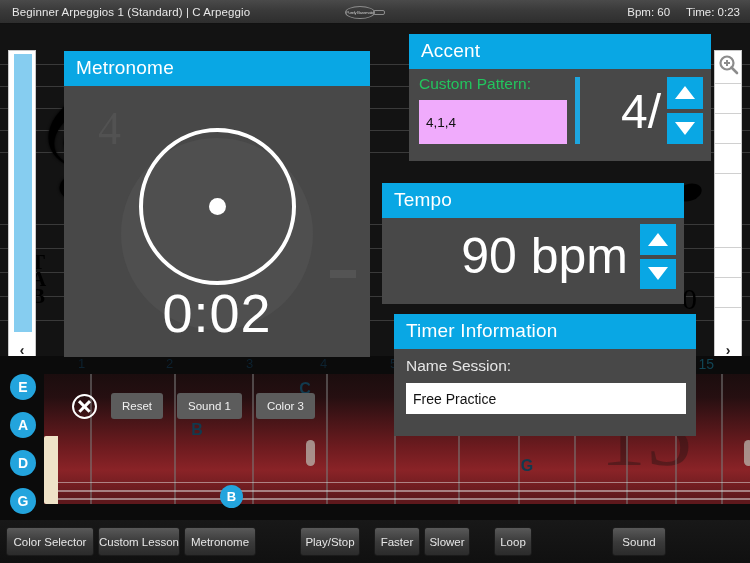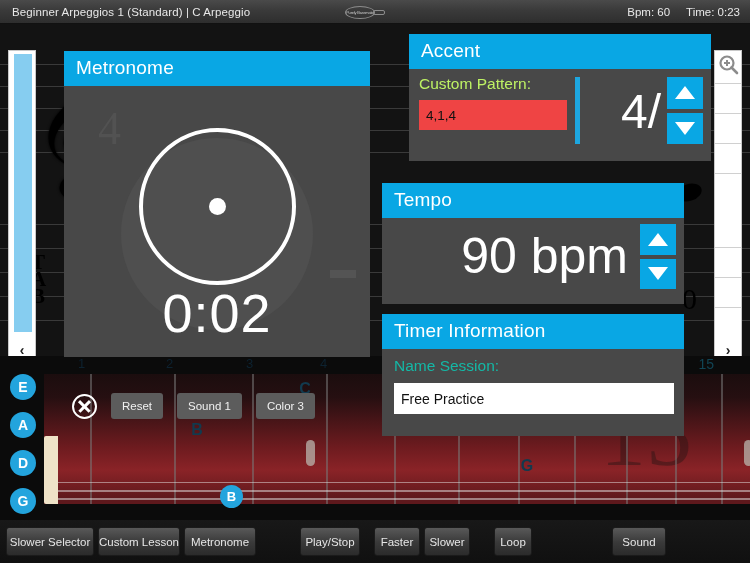--- a/index.html
+++ b/index.html
@@ -102,23 +102,23 @@
   .metro-ghost4 {
     position: absolute; left: 34px; top: 16px; font-size: 46px; color: #525252;
     font-family: "Liberation Serif", serif;
   }
   .metro-ghost-bar { position: absolute; right: 14px; top: 184px; width: 26px; height: 8px; background: #545454; }
 
   
   #accent-panel { left: 382px; top: 34px; width: 302px; height: 127px; margin-left: 27px; }
   .accent-body { display: flex; height: 83px; padding: 6px 8px 8px 10px; }
   .accent-left { width: 150px; }
-  .accent-label { color: #bef264; font-size: 15.5px; margin-bottom: 7px; }
+  .accent-label { color: #22c55e; font-size: 15.5px; margin-bottom: 7px; }
   .accent-input {
-    width: 148px; height: 30px; background: #ef4444; border: none; color: #111;
+    width: 148px; height: 44px; background: #f0abfc; border: none; color: #111;
     font-size: 13.5px; padding-left: 7px; font-family: "Liberation Sans", sans-serif;
   }
   .accent-divider { width: 5px; background: #1da7e0; margin: 2px 0 0 6px; }
   .accent-sig {
     flex: 1; color: #fff; font-size: 48px; font-weight: 300; text-align: right;
     padding-right: 6px; line-height: 74px; font-family: "Liberation Sans", sans-serif;
   }
   .spin { width: 36px; display: flex; flex-direction: column; gap: 4px; padding-top: 2px; }
   .spin-btn {
     height: 34px; background: #09a7e4; display: flex;
@@ -130,24 +130,24 @@
 
   
   #tempo-panel { left: 382px; top: 183px; width: 302px; height: 121px; }
   .tempo-body { display: flex; height: 77px; padding: 4px 8px 6px 10px; }
   .tempo-value {
     flex: 1; color: #fff; font-size: 50px; font-weight: 300;
     text-align: right; padding-right: 12px; line-height: 68px;
   }
 
   
-  #timer-panel { left: 382px; top: 314px; width: 302px; height: 122px; }
+  #timer-panel { left: 394px; top: 314px; width: 302px; height: 122px; }
   .timer-body { display: flex; gap: 14px; padding: 8px 10px 0 12px; }
   .timer-col { flex: 1; }
-  .timer-label { color: #14b8a6; font-size: 15.5px; margin-bottom: 8px; }
+  .timer-label { color: #e5e5e5; font-size: 15.5px; margin-bottom: 8px; }
   .timer-input {
     width: 100%; height: 31px; background: #fff; border: none; color: #111;
     font-size: 14px; padding-left: 7px; font-family: "Liberation Sans", sans-serif;
   }
 
   
   .fretboard { position: absolute; left: 0; top: 356px; width: 750px; height: 164px; background: #0b0b0b; overflow: hidden; }
   .fret-numbers { position: absolute; left: 0; top: 0; width: 750px; height: 16px; }
   .fret-num { position: absolute; top: 0; color: #0d2230; font-size: 13px; }
   .fret-15 { position: absolute; right: 36px; top: 0; color: #114454; font-size: 14px; }
@@ -387,21 +387,21 @@
   </div>
 
   <div class="ctrl-row">
     <div class="x-btn"></div>
     <div class="ctrl-btn">Reset</div>
     <div class="ctrl-btn">Sound 1</div>
     <div class="ctrl-btn">Color 3</div>
   </div>
 
   <div class="bottombar">
-    <div class="tb-btn" style="left:6px;   width:88px">Slower Selector</div>
+    <div class="tb-btn" style="left:6px;   width:88px">Color Selector</div>
     <div class="tb-btn" style="left:98px;  width:82px">Custom Lesson</div>
     <div class="tb-btn" style="left:184px; width:72px">Metronome</div>
     <div class="tb-btn" style="left:300px; width:60px">Play/Stop</div>
     <div class="tb-btn" style="left:374px; width:46px">Faster</div>
     <div class="tb-btn" style="left:424px; width:46px">Slower</div>
     <div class="tb-btn" style="left:494px; width:38px">Loop</div>
     <div class="tb-btn" style="left:612px; width:54px">Sound</div>
   </div>
 
 </div>

